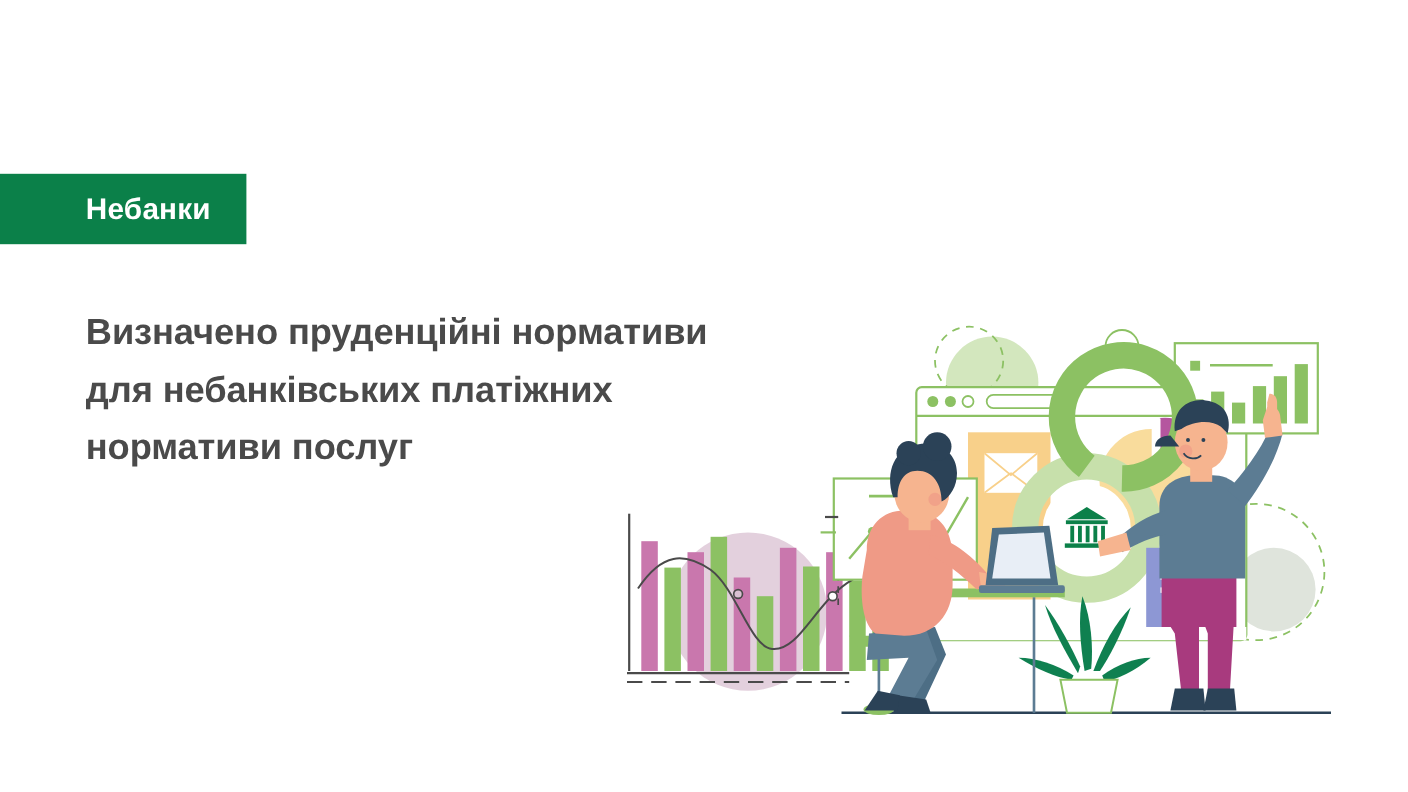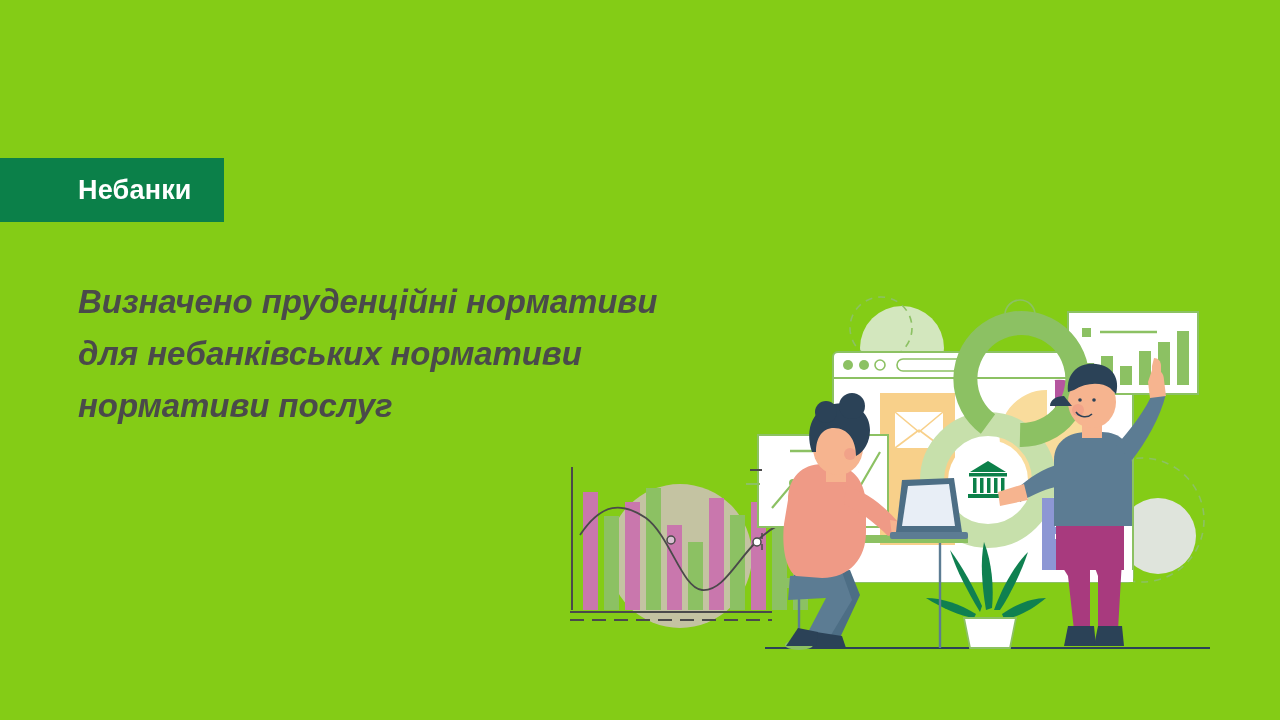--- a/index.html
+++ b/index.html
@@ -10,21 +10,21 @@
     width: 1280px;
     height: 720px;
     overflow: hidden;
     font-family: "Liberation Sans", sans-serif;
     background: #e2eed6;
   }
   #stage {
     position: relative;
     width: 1280px;
     height: 720px;
-    background: #84cc16;
+    background: #ffffff;
   }
 
   
   #category-badge {
     position: absolute;
     left: 0;
     top: 158px;
     height: 64px;
     padding: 0 32px 0 78px;
     display: flex;
@@ -47,21 +47,20 @@
     top: 276px;
     width: 740px;
   }
   #headline .hl-line {
     color: #4a4a4a;
     font-size: 33px;
     font-weight: 700;
     line-height: 52px;
     letter-spacing: -0.1px;
     white-space: nowrap;
-    font-style: italic;
   }
 
   
   #illustration {
     position: absolute;
     left: 550px;
     top: 270px;
     width: 700px;
     height: 400px;
   }
@@ -71,21 +70,21 @@
 <body>
 
 <div id="stage">
 
   <div id="category-badge">
     <span class="badge-text">Небанки</span>
   </div>
 
   <div id="headline">
     <div class="hl-line">Визначено пруденційні нормативи</div>
-    <div class="hl-line">для небанківських нормативи</div>
+    <div class="hl-line">для небанківських платіжних</div>
     <div class="hl-line">нормативи послуг</div>
   </div>
 
   <div id="illustration">
     <svg width="700" height="400" viewBox="0 0 700 400" xmlns="http://www.w3.org/2000/svg">
 
       <g>
         <circle cx="352" cy="78" r="42" fill="#d3e7be"></circle>
         <circle cx="331" cy="58" r="31" fill="none" stroke="#8cc163" stroke-width="1.6" stroke-dasharray="7 6"></circle>
         <circle cx="470" cy="45" r="15" fill="none" stroke="#8cc163" stroke-width="1.6"></circle>

